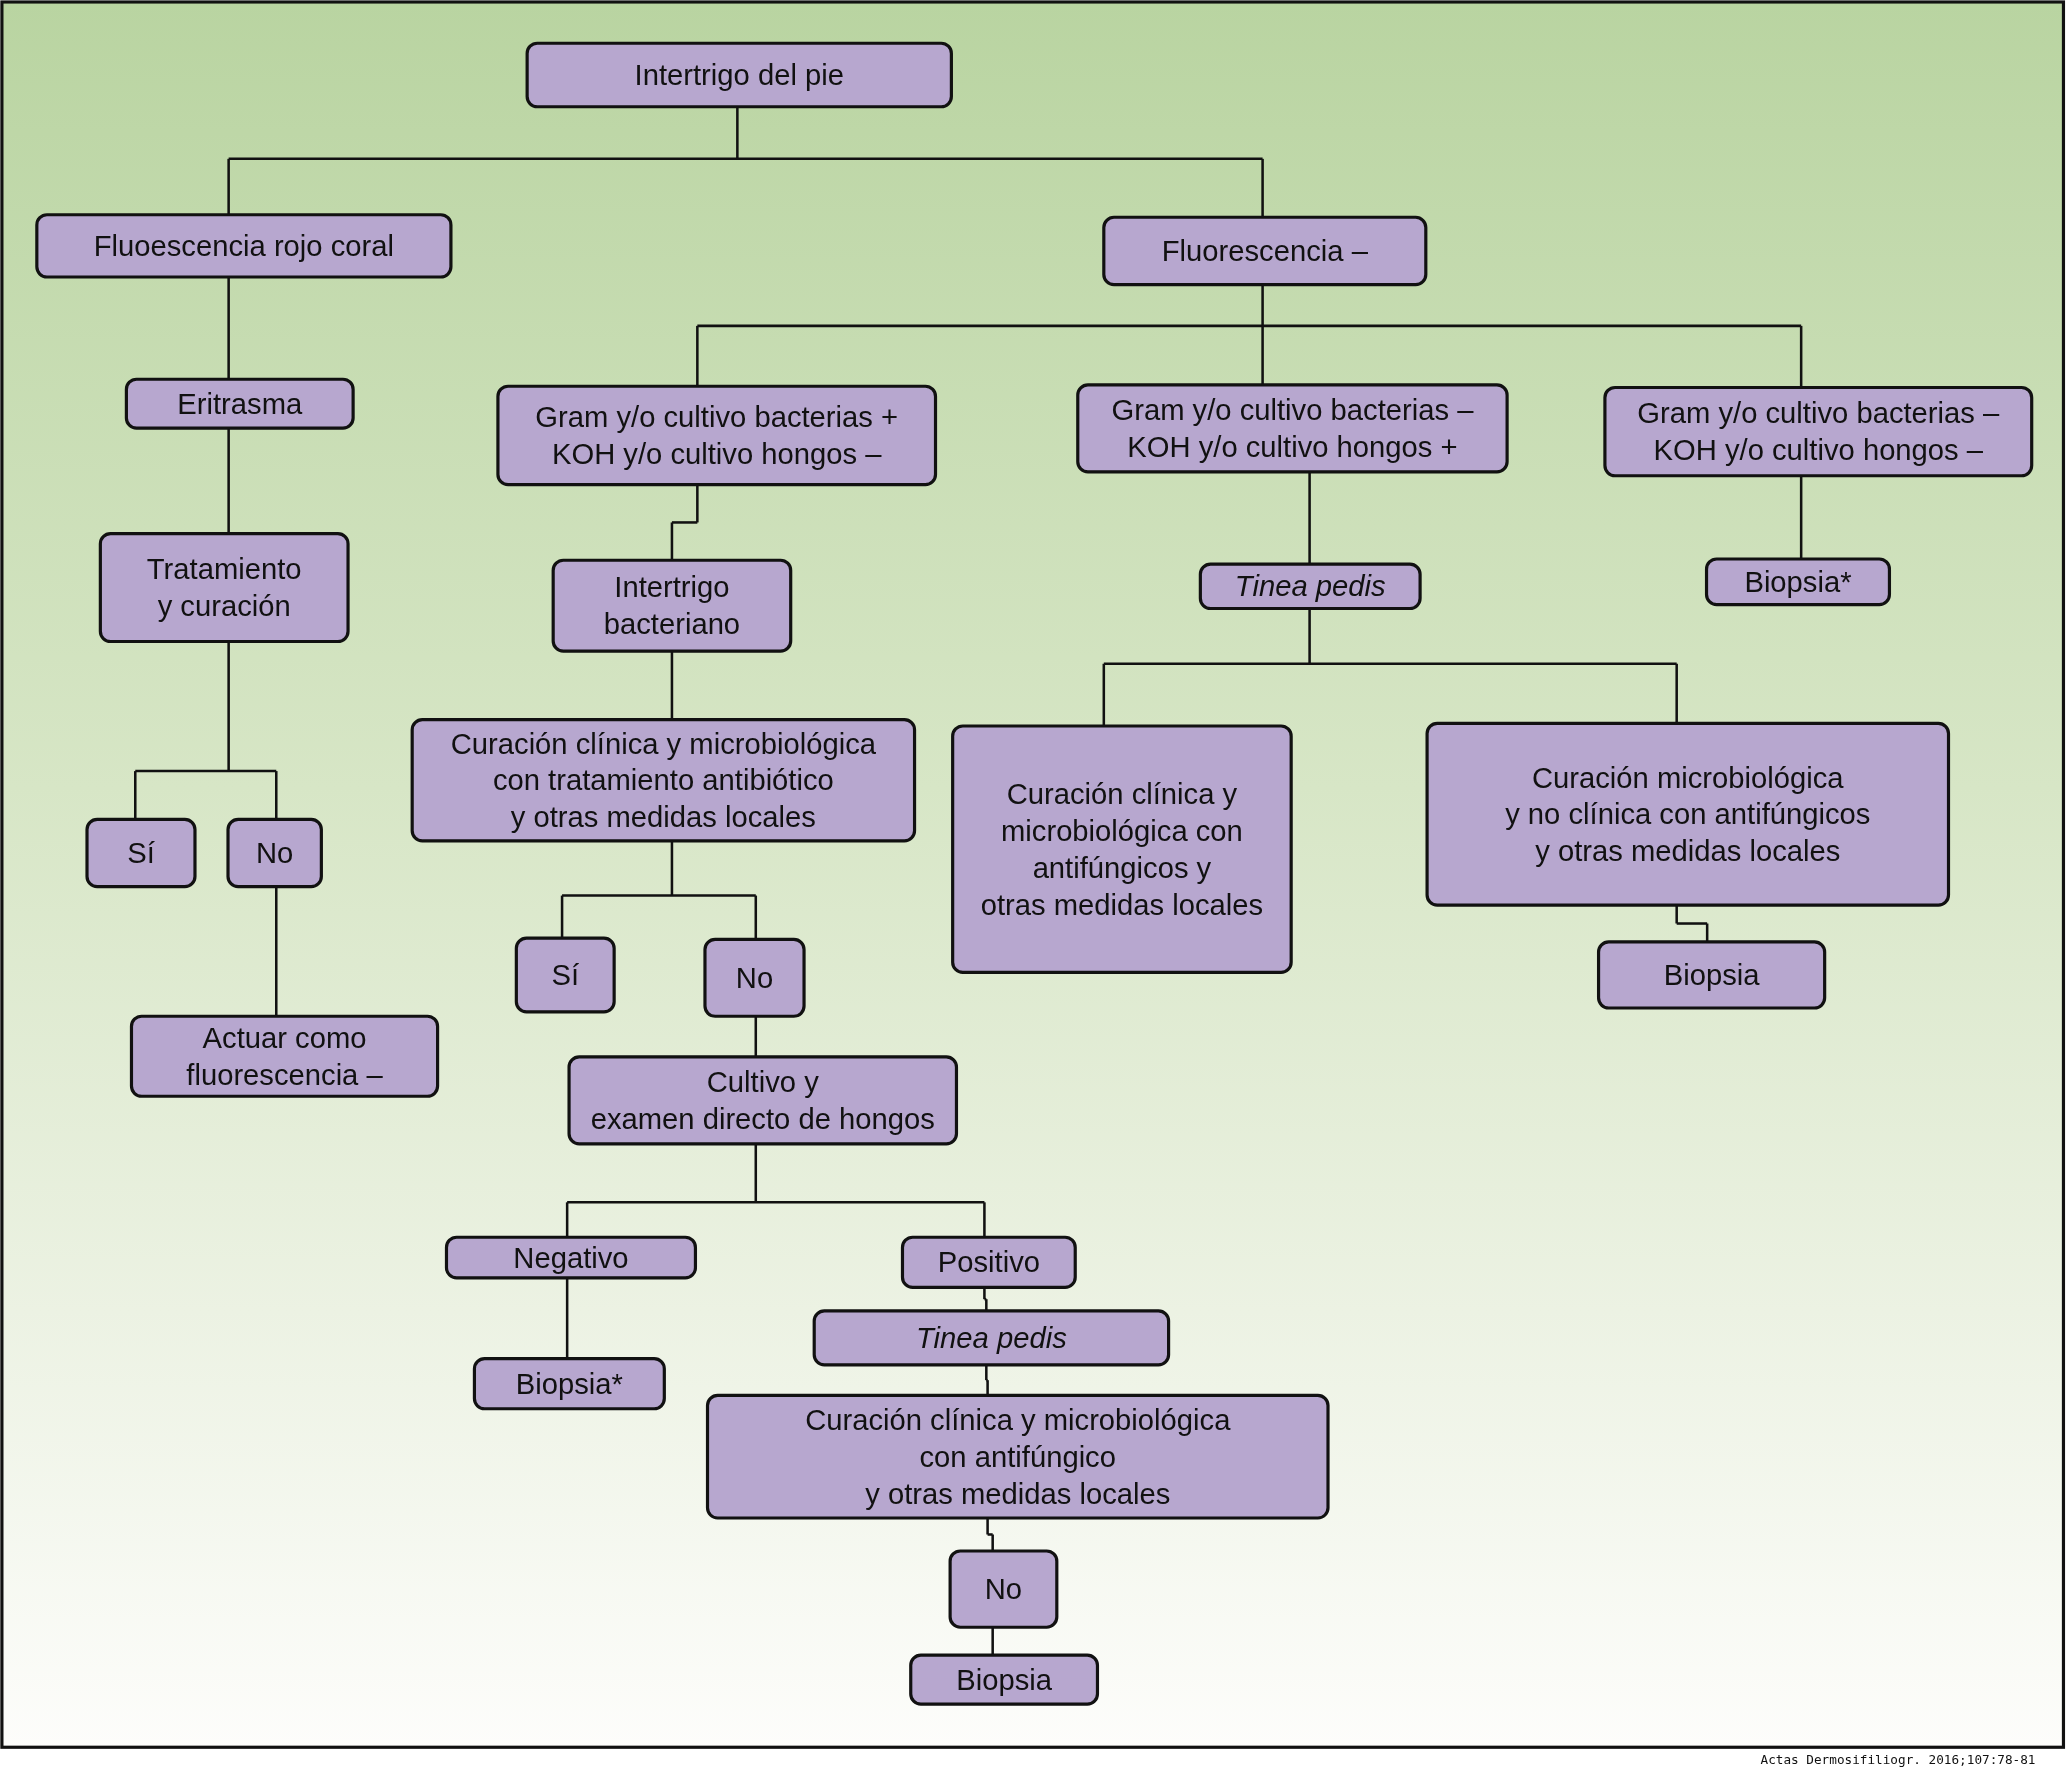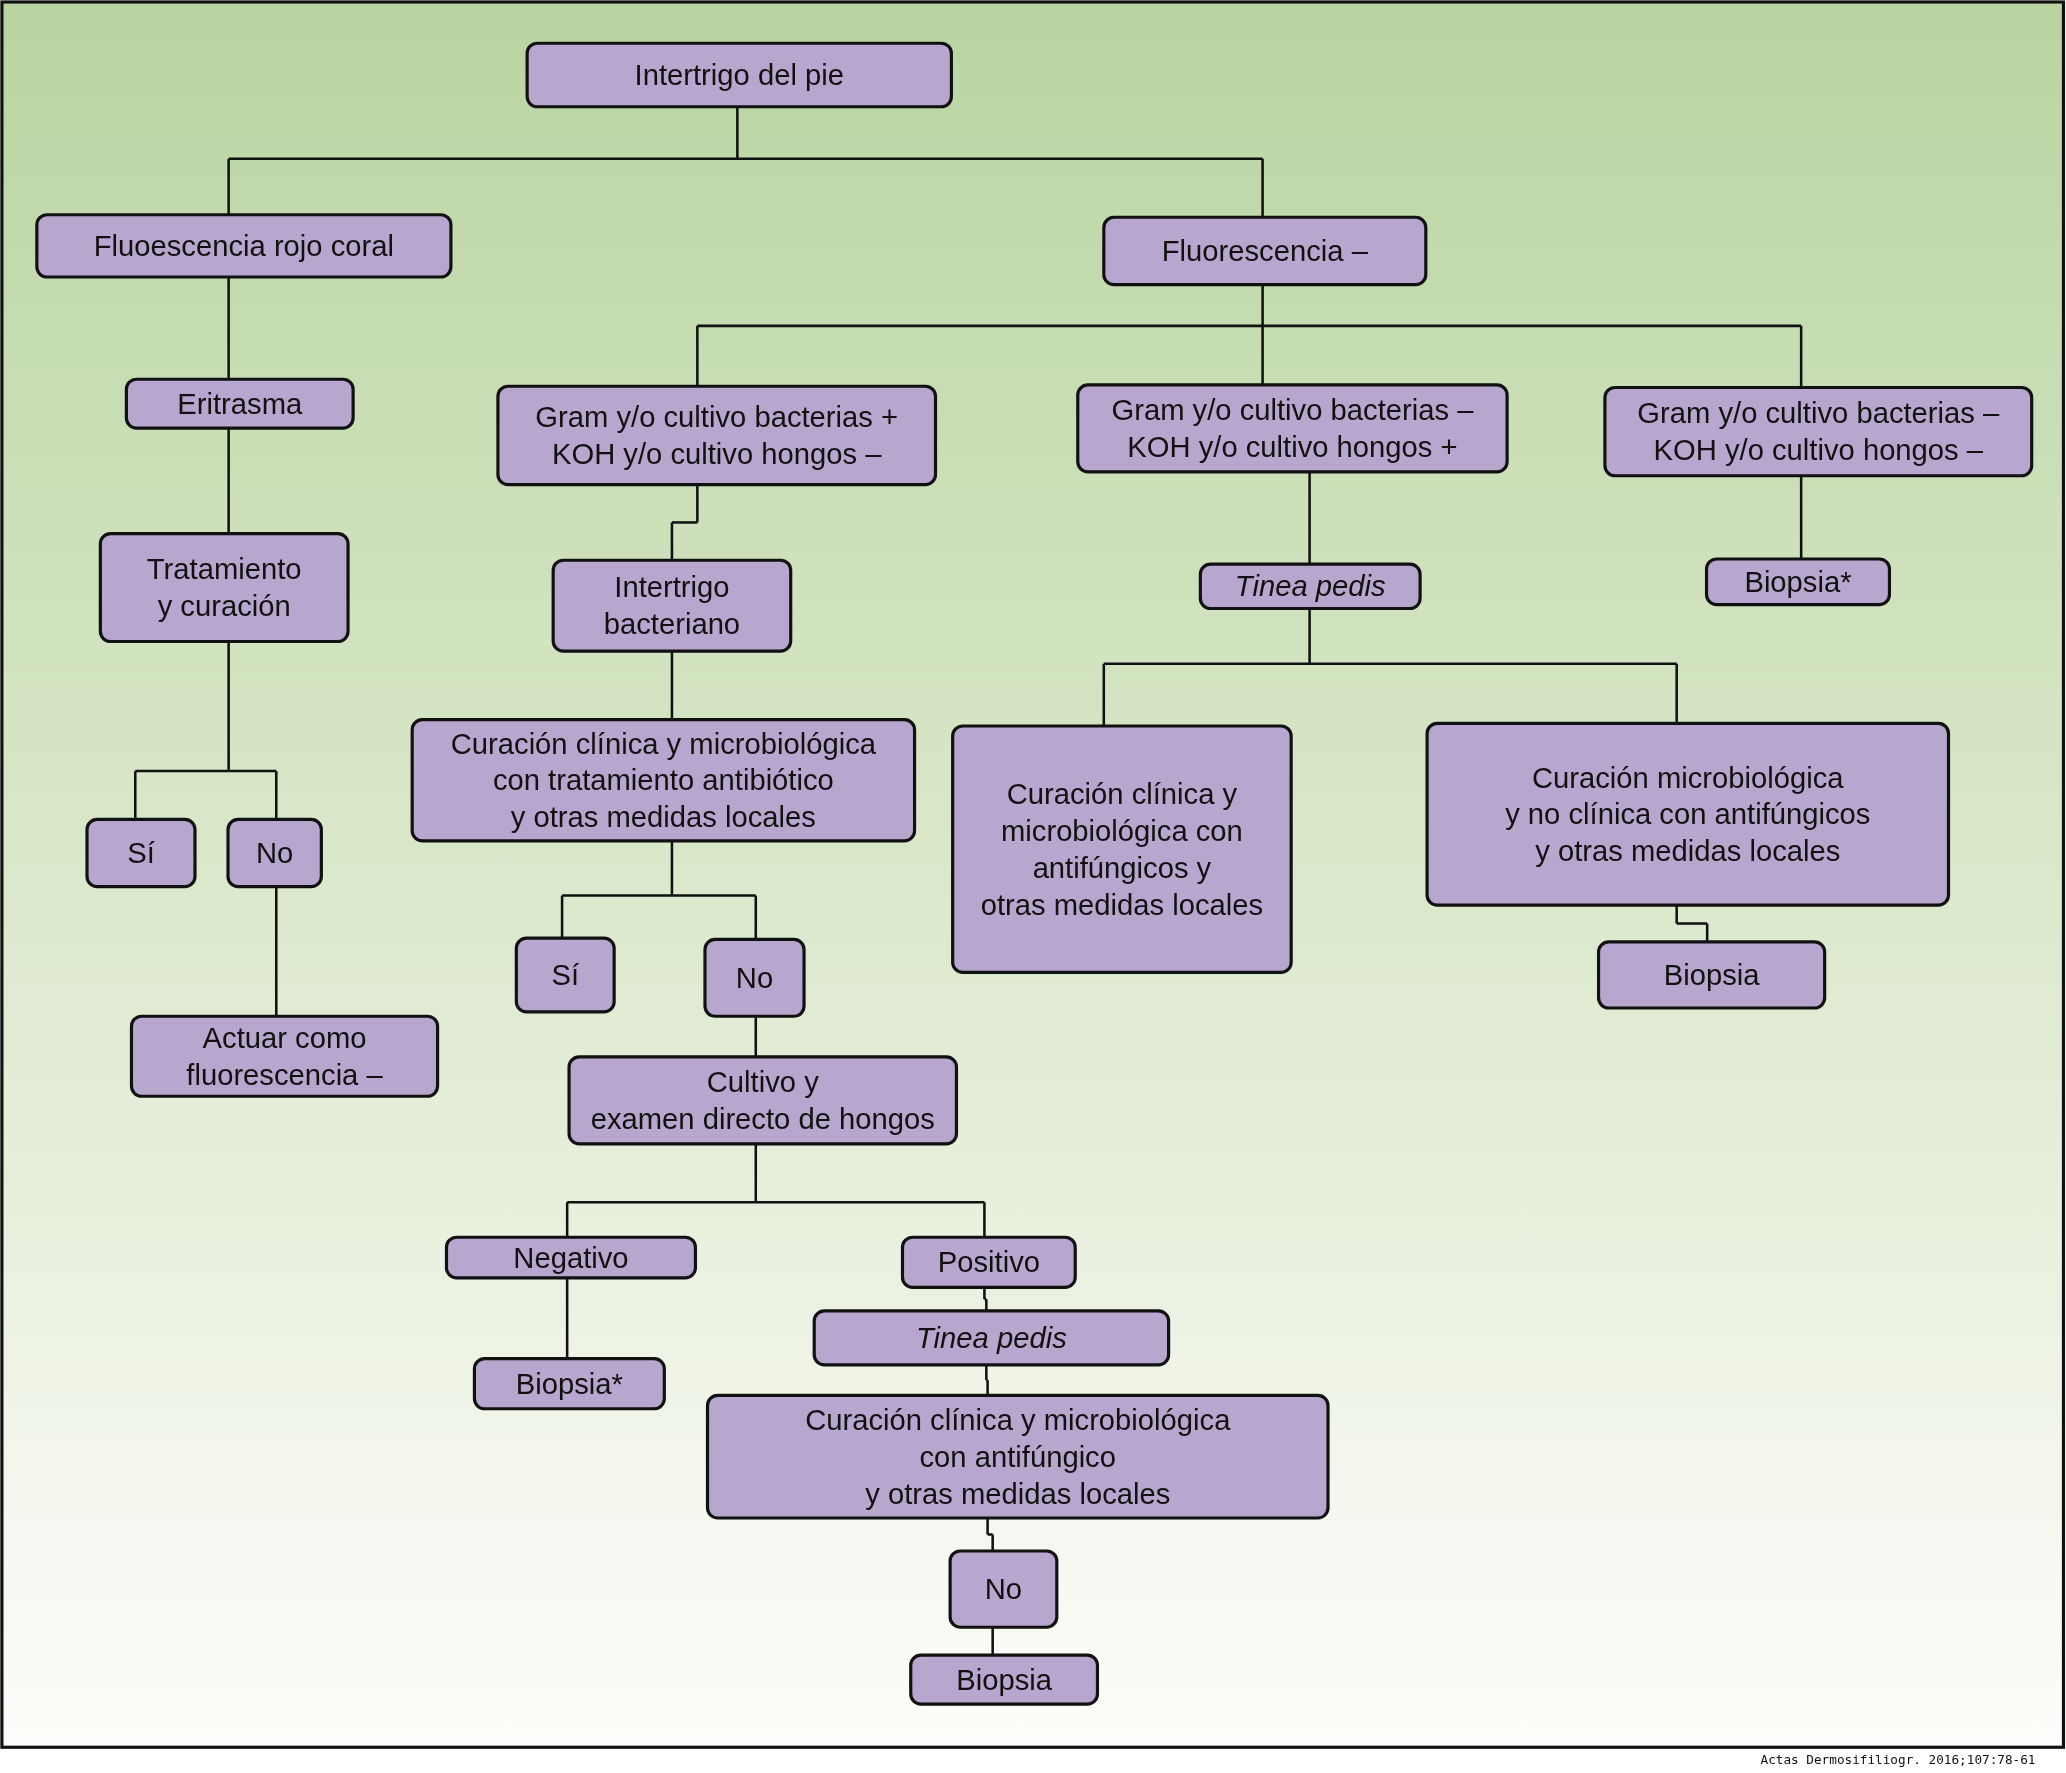--- a/index.html
+++ b/index.html
@@ -200,14 +200,14 @@
         <rect x="1496" y="2442" width="168" height="120" rx="16" ry="16" class="node-rect"></rect>
         <text x="1580" y="2518" class="node-text">No</text>
       </g>
       <g>
         <rect x="1434" y="2606" width="294" height="77" rx="16" ry="16" class="node-rect"></rect>
         <text x="1581" y="2660.5" class="node-text">Biopsia</text>
       </g>
     </g>
 </svg>
 
-<div class="citation">Actas Dermosifiliogr. 2016;107:78-61</div>
+<div class="citation">Actas Dermosifiliogr. 2016;107:78-81</div>
 
 
 </body></html>

